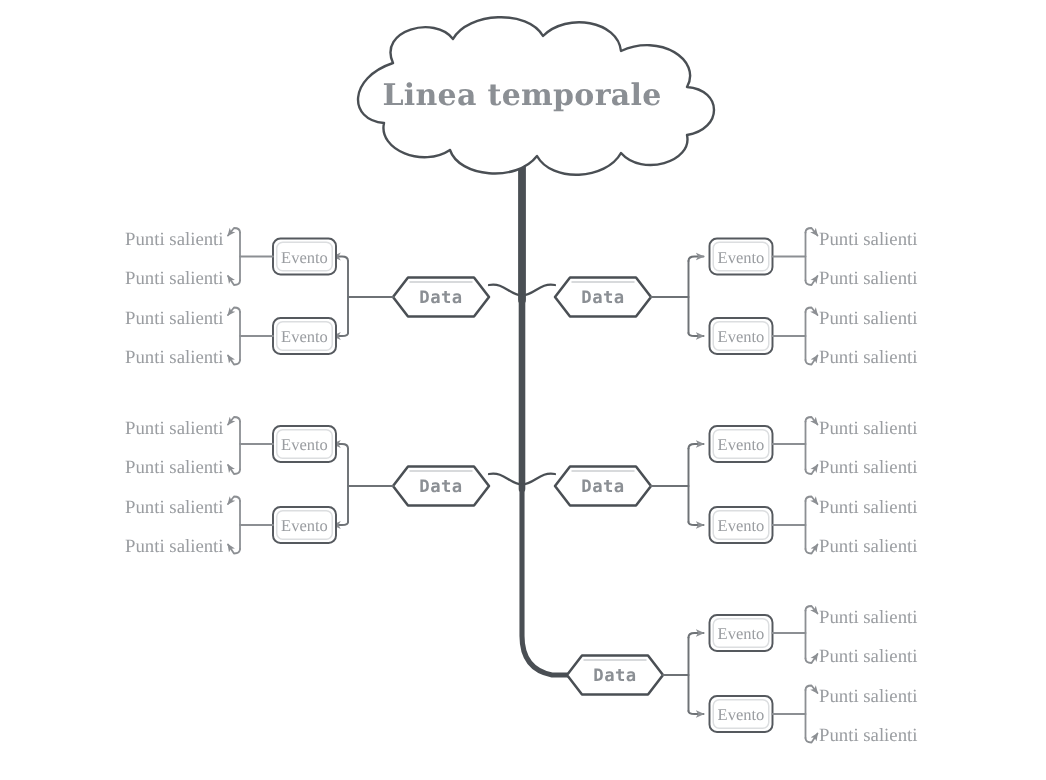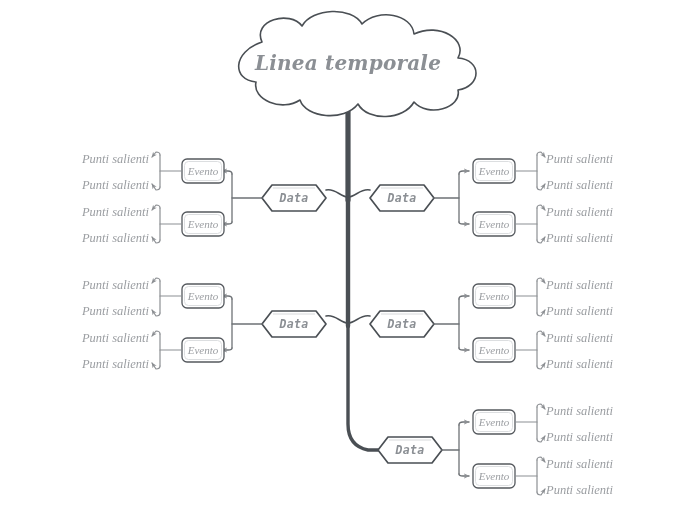--- a/index.html
+++ b/index.html
@@ -3,21 +3,21 @@
 <meta charset="utf-8">
 <style>
   html,body{margin:0;padding:0;}
   body{
     width:697px;height:520px;
     background:#ffffff;
     font-family:"Liberation Serif", serif;
     overflow:hidden;
     position:relative;
   }
-  #stage{position:absolute;left:0;top:0;width:697px;height:520px;font-style:italic;}
+  #stage{position:absolute;left:0;top:0;width:697px;height:520px;}
   svg{display:block;}
   .cloud-path{fill:#ffffff;stroke:#4a4f54;stroke-width:1.6;stroke-linejoin:round;stroke-linecap:round;}
   .trunk{fill:none;stroke:#4a4f54;stroke-linecap:round;}
   .branch-main{fill:none;stroke:#4a4f54;stroke-width:1.5;stroke-linecap:round;stroke-linejoin:round;}
   .conn{fill:none;stroke:#8c8f93;stroke-width:1.2;stroke-linecap:round;stroke-linejoin:round;}
   .conn-dark{fill:none;stroke:#6e7276;stroke-width:1.3;stroke-linecap:round;stroke-linejoin:round;}
   .hex{fill:#ffffff;stroke:#4a4f54;stroke-width:1.7;stroke-linejoin:round;}
   .hex-sheen{fill:none;stroke:#d8dadc;stroke-width:1.2;}
   .evt-box{fill:#ffffff;stroke:#55595e;stroke-width:1.3;}
   .evt-box-inner{fill:none;stroke:#dcdee0;stroke-width:1;}

